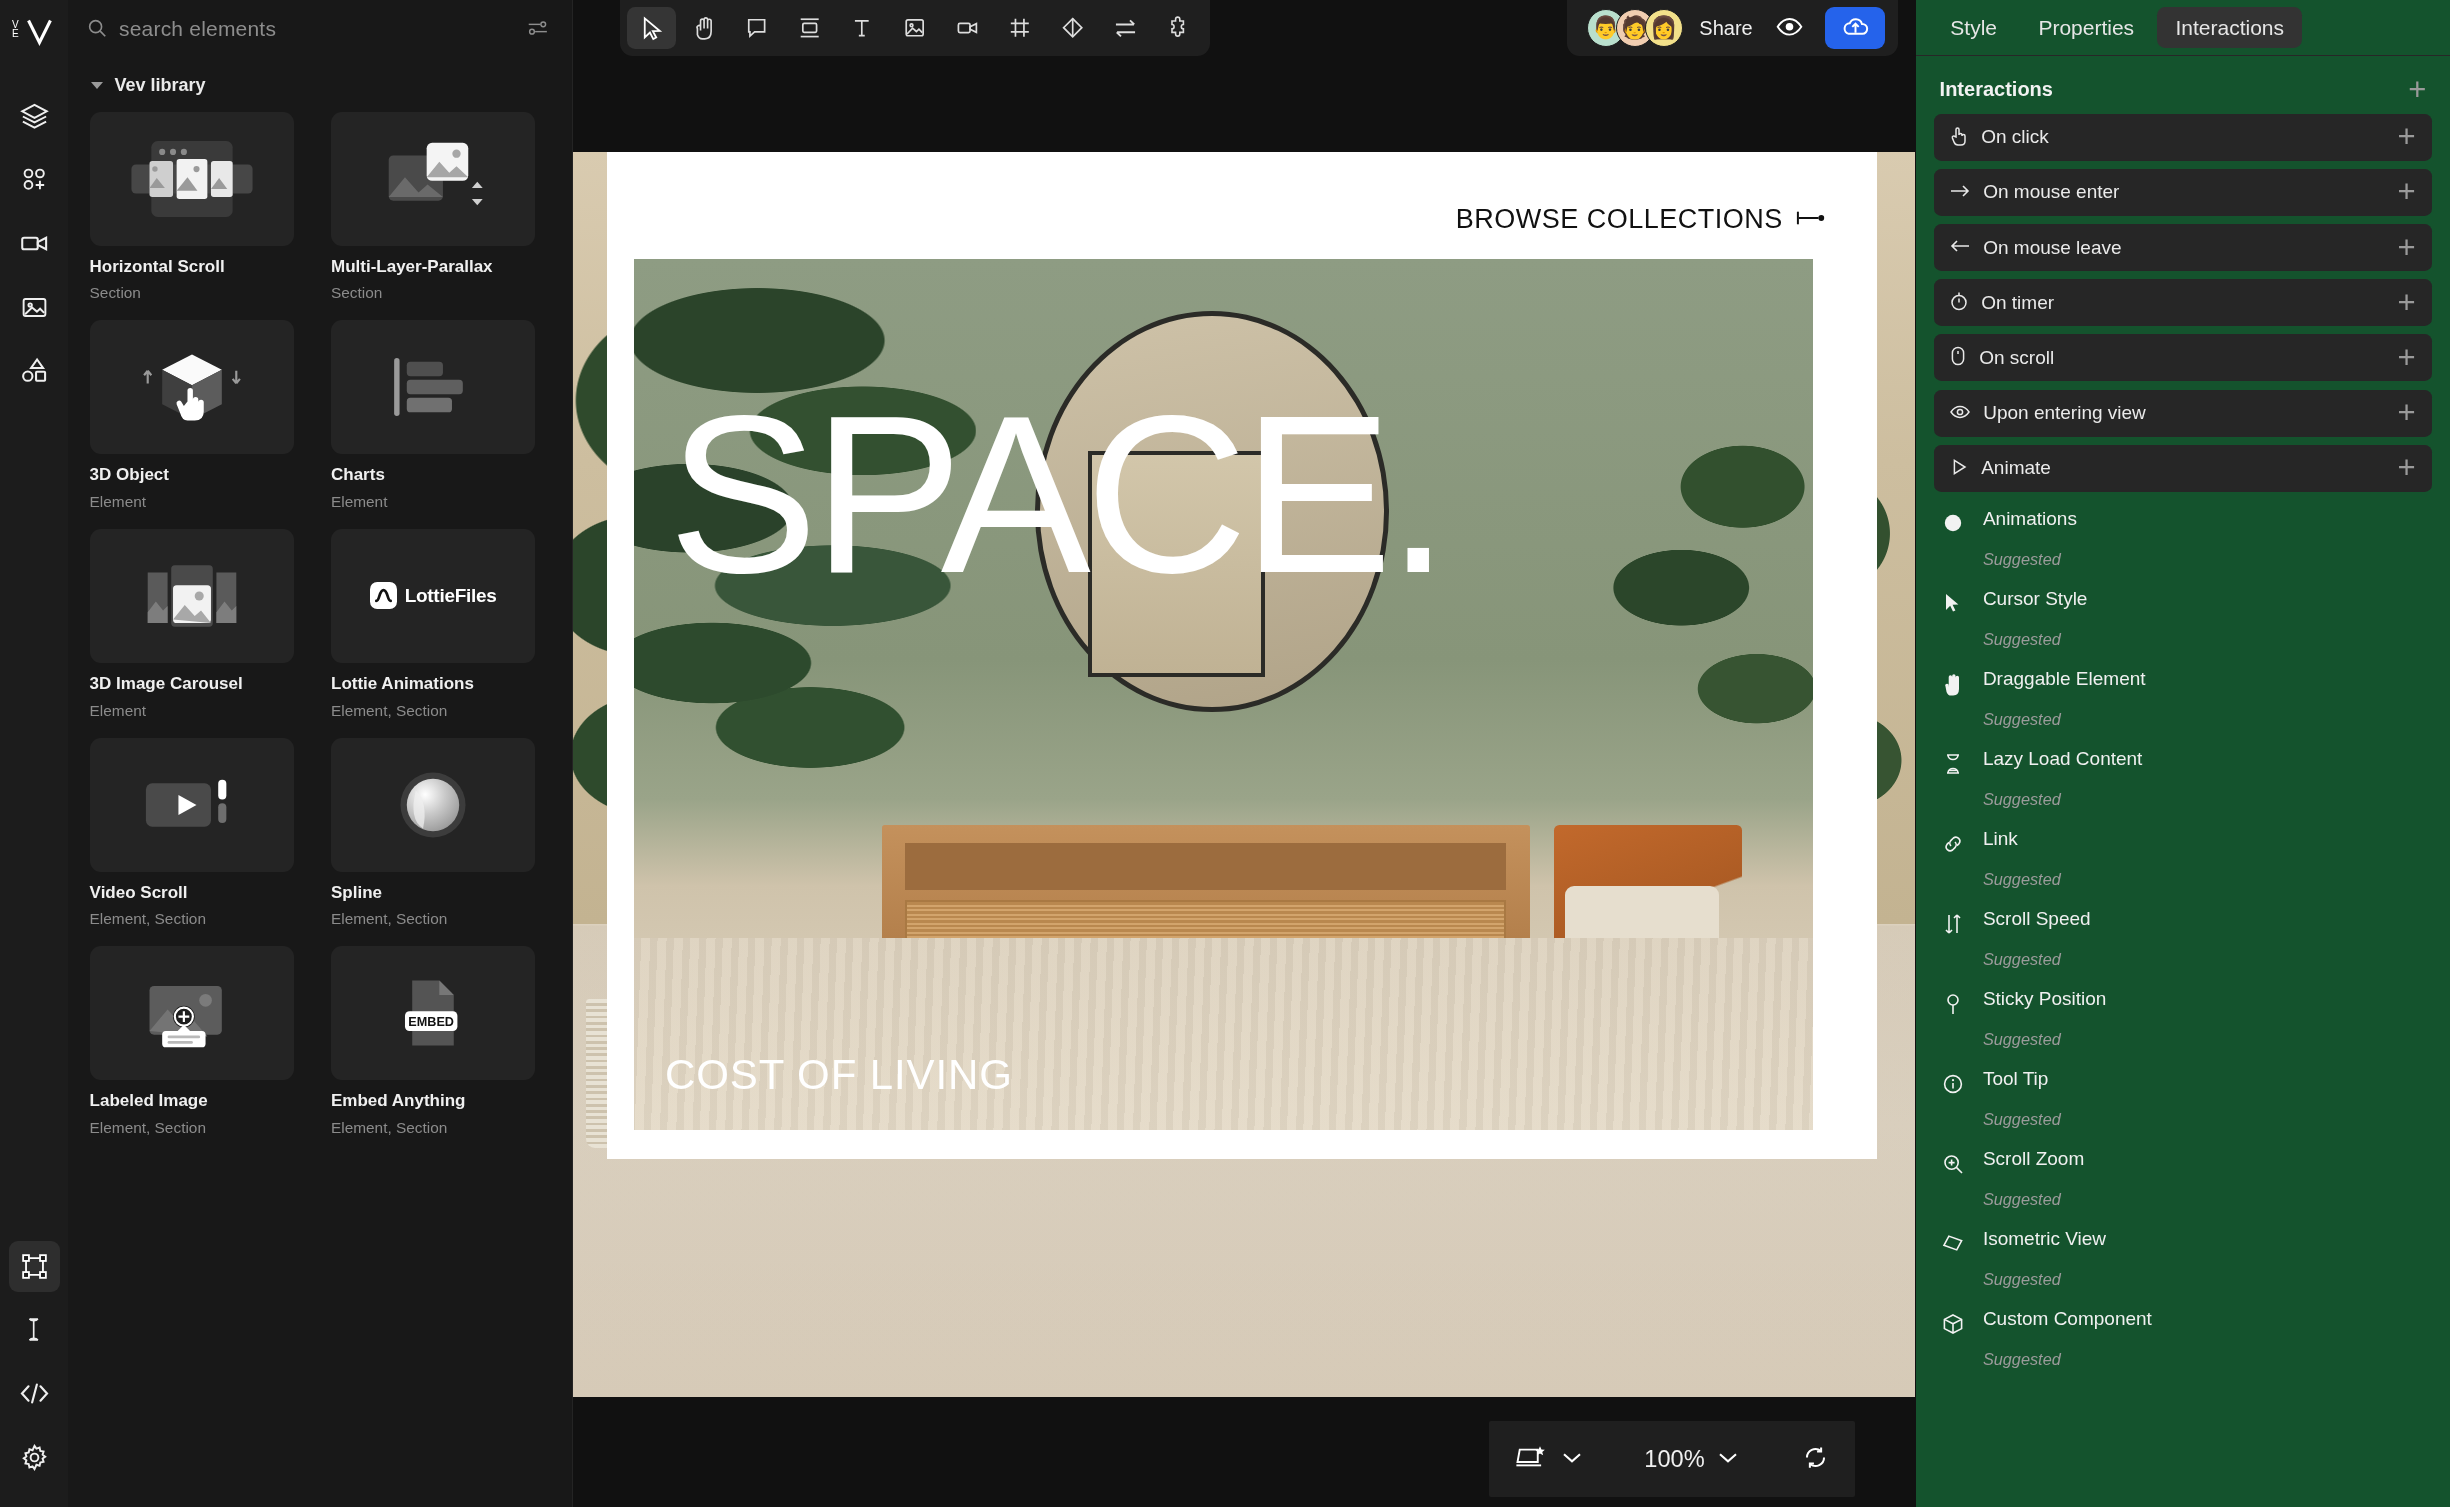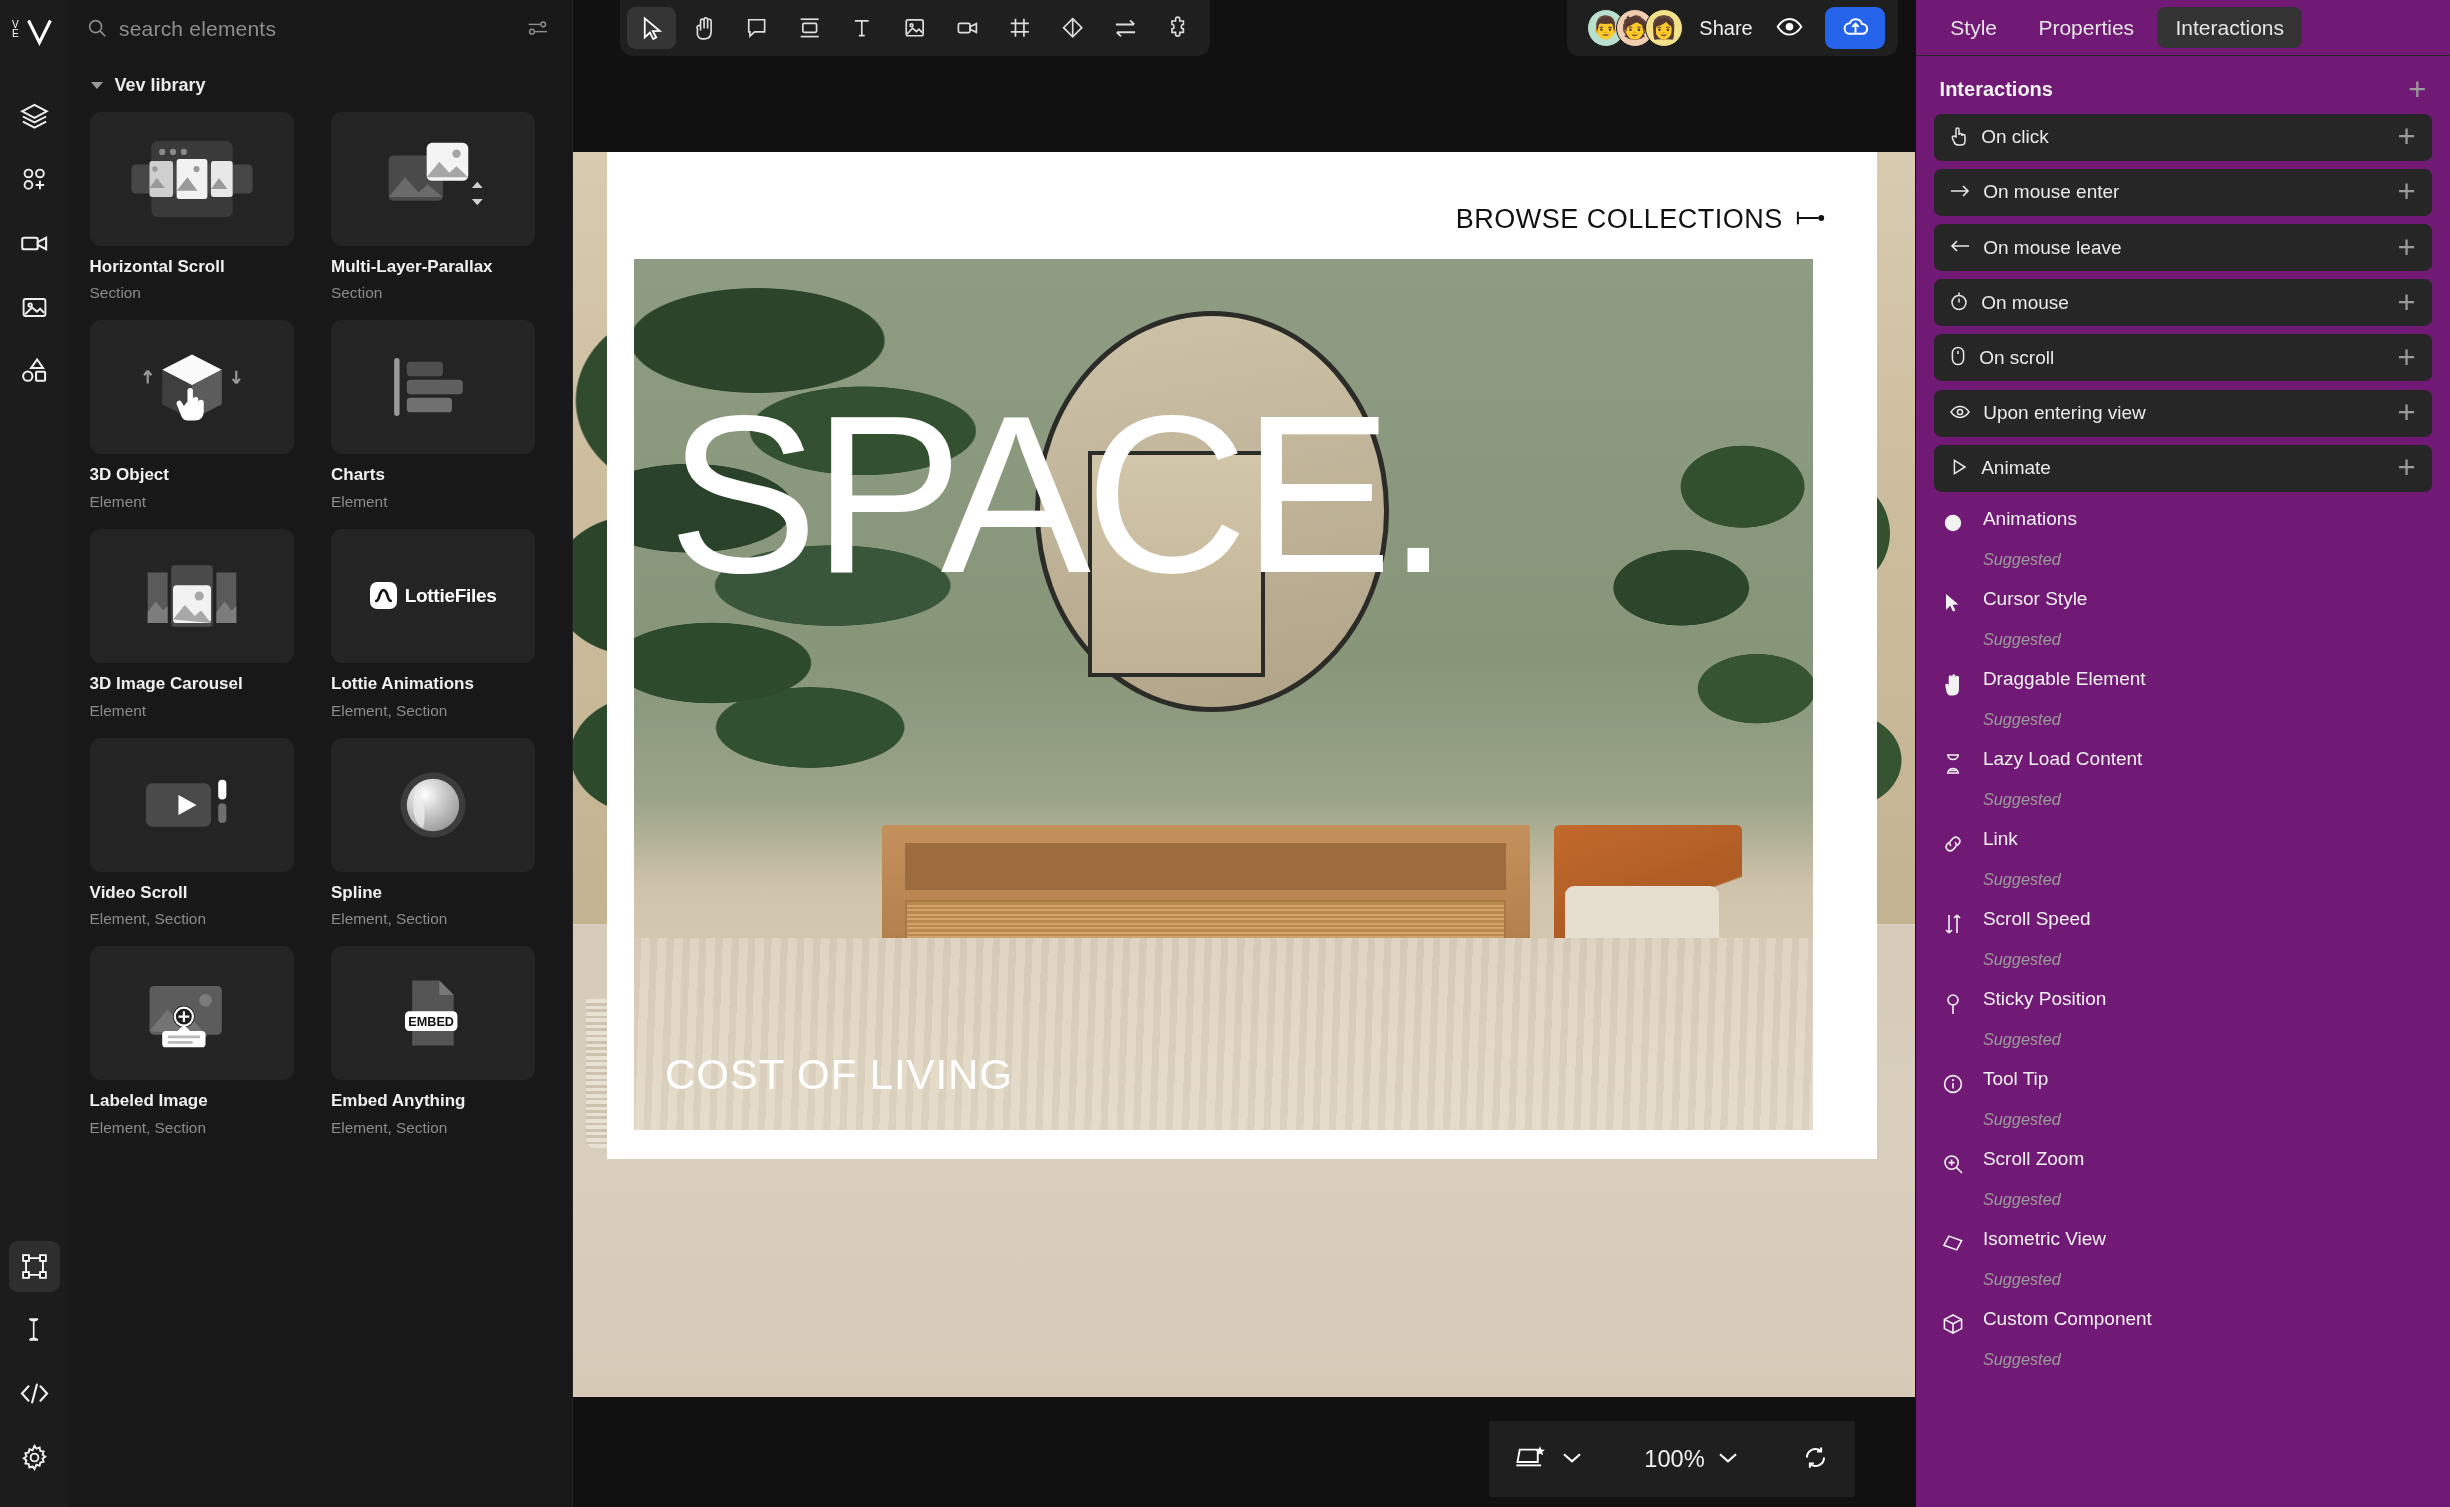--- a/index.html
+++ b/index.html
@@ -198,21 +198,21 @@
     background: #1f1f1f; border-radius: 2px;
     display: flex; align-items: center; justify-content: space-between;
     padding: 0 25.4px;
   }
   .zb-group { display: flex; align-items: center; gap: 12.7px; }
   .zb-zoom { color: #f0f0f0; font-size: 23.6px; }
 
   
   .rpanel {
     position: absolute; right: 0; top: 0; width: 534px; height: 1508px;
-    background: #701a75;
+    background: #14532d;
   }
   .rtabs {
     height: 56px; display: flex; align-items: center; gap: 5.4px;
     padding: 0 16.3px; border-bottom: 0.9px solid #272727;
   }
   .rtab {
     padding: 8.2px 18px; border-radius: 8.2px; color: #e6e6e6; font-size: 21px;
   }
   .rtab.active { background: #333333; }
   .rsection-head {
@@ -766,21 +766,21 @@
         <span class="plus">+</span>
       </div>
       <div class="trigger">
         <span>
           <svg width="20" height="22" viewBox="0 0 20 22" fill="none" stroke="#e8e8e8" stroke-width="1.5">
             <circle cx="10" cy="12.6" r="7"></circle>
               <path d="M10 12.6 V8.4"></path>
               <path d="M10 2.6 v2.4"></path>
           </svg>
         </span>
-        <span class="trigger-label">On mouse</span>
+        <span class="trigger-label">On timer</span>
         <span class="plus">+</span>
       </div>
       <div class="trigger">
         <span>
           <svg width="18" height="22" viewBox="0 0 18 22" fill="none" stroke="#e8e8e8" stroke-width="1.5">
             <rect x="3.4" y="2.4" width="11.2" height="17.2" rx="5.6"></rect>
               <path d="M9 6 v3"></path>
           </svg>
         </span>
         <span class="trigger-label">On scroll</span>

